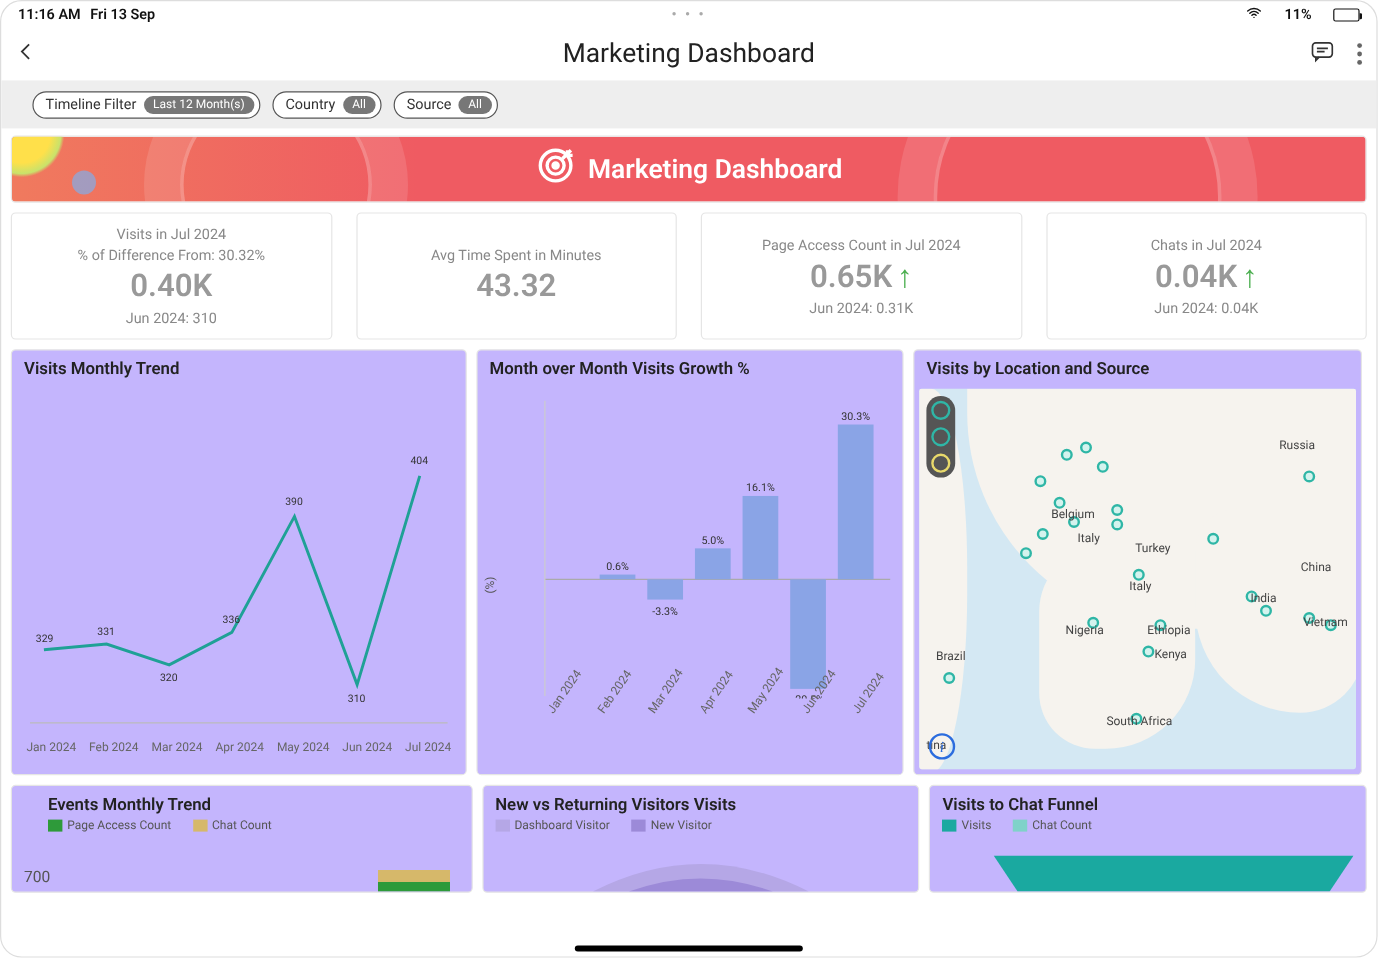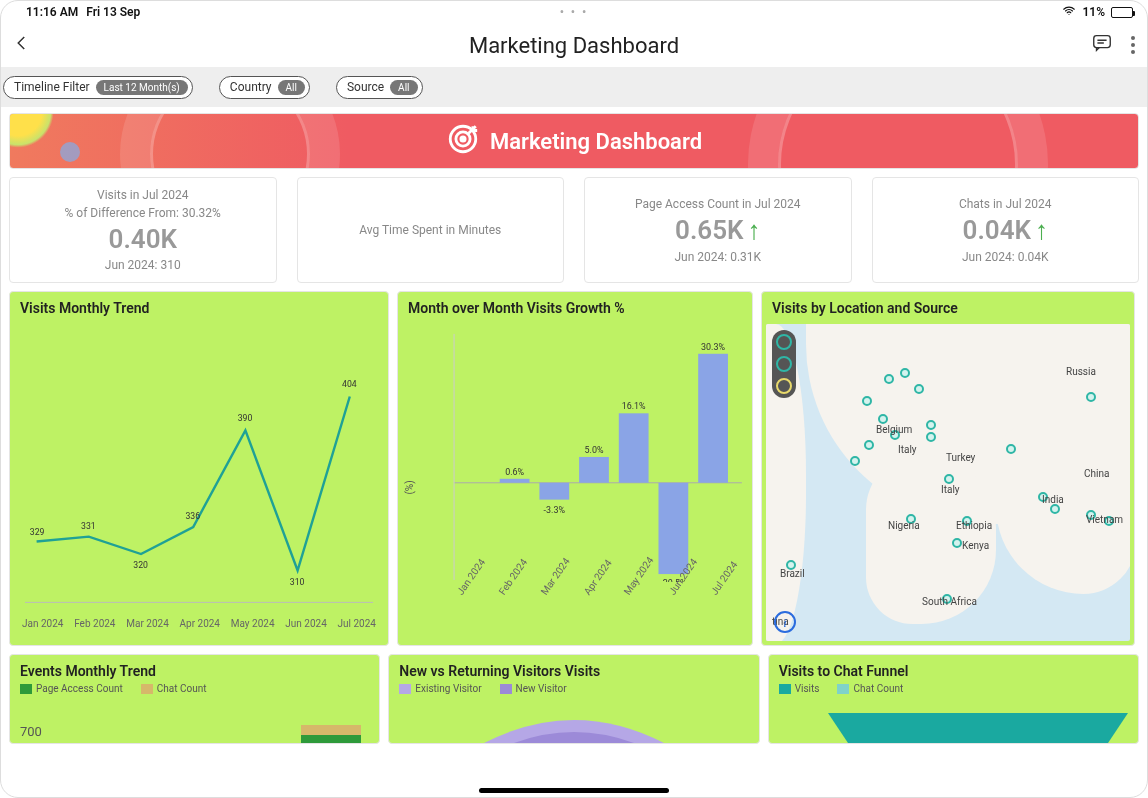--- a/index.html
+++ b/index.html
@@ -17,23 +17,23 @@
   
   .status-bar {
     height: 22px;
     display: flex;
     align-items: center;
     padding: 0 14px;
     font-size: 12px;
     font-weight: 600;
     color: #111;
   }
-  .status-bar .left { display:flex; gap:8px;margin-left:11px; }
+  .status-bar .left { display:flex; gap:8px; }
   .status-bar .center { position:absolute; left:50%; transform:translateX(-50%); color:#aaa; letter-spacing:2px; }
-  .status-bar .right { margin-left:auto; display:flex; gap:6px; align-items:center; }
+  .status-bar .right { margin-left:auto; display:flex; gap:18px; align-items:center; }
   .battery { width:22px; height:11px; border:1px solid #111; border-radius:2px; position:relative; }
   .battery::after { content:""; position:absolute; right:-3px; top:3px; width:2px; height:5px; background:#111; border-radius:0 1px 1px 0; }
   .battery .fill { height:100%; width:11%; background:#111; }
 
   
   .title-bar {
     height: 44px;
     display:flex;
     align-items:center;
     padding: 0 12px;
@@ -48,22 +48,22 @@
   .title-bar .actions svg { width:22px; height:22px; stroke:#333; stroke-width:1.5; fill:none; }
   .dots-v { display:flex; flex-direction:column; gap:3px; }
   .dots-v span { width:4px; height:4px; background:#666; border-radius:50%; }
 
   
   .filter-bar {
     background:#eee;
     height:40px;
     display:flex;
     align-items:center;
-    padding: 0 2px;
-    gap:26px;
+    padding: 0 26px;
+    gap:10px;
   }
   .chip {
     display:flex; align-items:center;
     background:#fff;
     border:1.5px solid #555;
     border-radius: 20px;
     padding: 3px 4px 3px 10px;
     font-size:12px;
     color:#333;
     gap:6px;
@@ -118,29 +118,29 @@
     display:flex; flex-direction:column; justify-content:center; gap:4px;
   }
   .kpi .big { font-size:26px; font-weight:600; color:#999; }
   .kpi .up { color:#4caf50; font-weight:bold; margin-left:4px; }
 
   
   .panel-row { display:flex; gap:8px; }
   .panel {
     border:1px solid #e5e5e5;
     border-radius:4px;
-    background:#bef264;
+    background:#c4b5fd;
     position:relative;
   }
   .panel .title { font-size:14px; font-weight:600; color:#222; padding:8px 10px 4px; }
   .p-line { width:380px; height:355px; }
   .p-mom { width:356px; height:355px; }
   .p-map { width:374px; height:355px; }
 
-  .p-events { flex:1; height:90px; }
+  .p-events { flex:1; height:90px;padding-left:20px; }
   .p-newret { flex:1; height:90px; }
   .p-funnel { flex:1; height:90px; }
 
   .legend { padding:0 10px; display:flex; gap:18px; font-size:10px; color:#555; }
   .legend .sw { width:12px; height:10px; display:inline-block; margin-right:4px; vertical-align:middle; }
 
   
   .chart-body { padding:4px 10px 6px; height:calc(100% - 30px); position:relative; }
 
   
@@ -252,20 +252,21 @@
 
   <div class="kpi-row">
     <div class="kpi">
       <div>Visits in Jul 2024</div>
       <div>% of Difference From: 30.32%</div>
       <div class="big">0.40K</div>
       <div>Jun 2024: 310</div>
     </div>
     <div class="kpi">
       <div>Avg Time Spent in Minutes</div>
+      <div class="big">43.32</div>
     </div>
     <div class="kpi">
       <div>Page Access Count in Jul 2024</div>
       <div class="big"><span>0.65K</span><span class="up">↑</span></div>
       <div>Jun 2024: 0.31K</div>
     </div>
     <div class="kpi">
       <div>Chats in Jul 2024</div>
       <div class="big"><span>0.04K</span><span class="up">↑</span></div>
       <div>Jun 2024: 0.04K</div>
@@ -376,21 +377,21 @@
 
         <span class="maplabel" style="left:300px; top:42px">Russia</span>
         <span class="maplabel" style="left:110px; top:100px">Belgium</span>
         <span class="maplabel" style="left:132px; top:120px">Italy</span>
         <span class="maplabel" style="left:180px; top:128px">Turkey</span>
         <span class="maplabel" style="left:175px; top:160px">Italy</span>
         <span class="maplabel" style="left:122px; top:196px">Nigeria</span>
         <span class="maplabel" style="left:190px; top:196px">Ethiopia</span>
         <span class="maplabel" style="left:196px; top:216px">Kenya</span>
         <span class="maplabel" style="left:156px; top:272px">South Africa</span>
-        <span class="maplabel" style="left:14px; top:244px">Brazil</span>
+        <span class="maplabel" style="left:14px; top:218px">Brazil</span>
         <span class="maplabel" style="left:276px; top:170px">India</span>
         <span class="maplabel" style="left:318px; top:144px">China</span>
         <span class="maplabel" style="left:320px; top:190px">Vietnam</span>
         <span class="maplabel" style="left:6px; top:292px">tina</span>
         <div class="info-btn">i</div>
       </div>
     </div>
   </div>
 
   <div class="panel-row">
@@ -402,21 +403,21 @@
       </div>
       <div style="position:absolute; left:10px; bottom:4px; font-size:13px; color:#555">700</div>
       <svg width="60" height="32" style="position:absolute; right:18px; bottom:0">
         <rect x="0" y="14" width="60" height="14" fill="#d6b86a"></rect>
         <rect x="0" y="24" width="60" height="8" fill="#2e9a3a"></rect>
       </svg>
     </div>
     <div class="panel p-newret">
       <div class="title">New vs Returning Visitors Visits</div>
       <div class="legend">
-        <span><span class="sw" style="background:#b5a7e6"></span><span>Existing Visitor</span></span>
+        <span><span class="sw" style="background:#b5a7e6"></span><span>Dashboard Visitor</span></span>
         <span><span class="sw" style="background:#9c8ad8"></span><span>New Visitor</span></span>
       </div>
       <svg width="180" height="28" style="position:absolute; left:50%; transform:translateX(-50%); bottom:0">
         <path d="M0 28 Q90 -18 180 28 Z" fill="#b5a7e6"></path>
         <path d="M30 28 Q90 6 150 28 Z" fill="#9c8ad8"></path>
       </svg>
     </div>
     <div class="panel p-funnel">
       <div class="title">Visits to Chat Funnel</div>
       <div class="legend">

